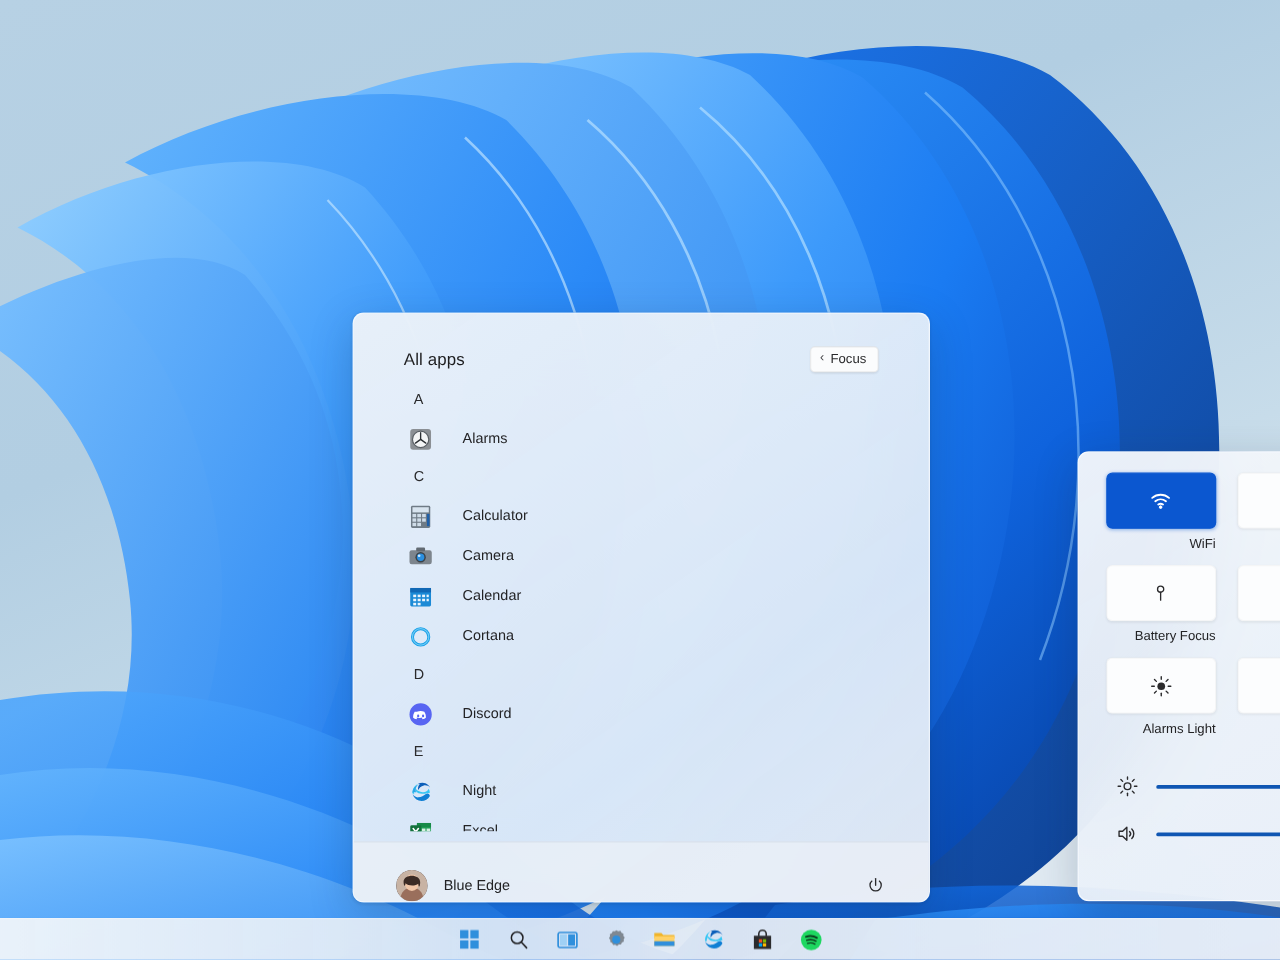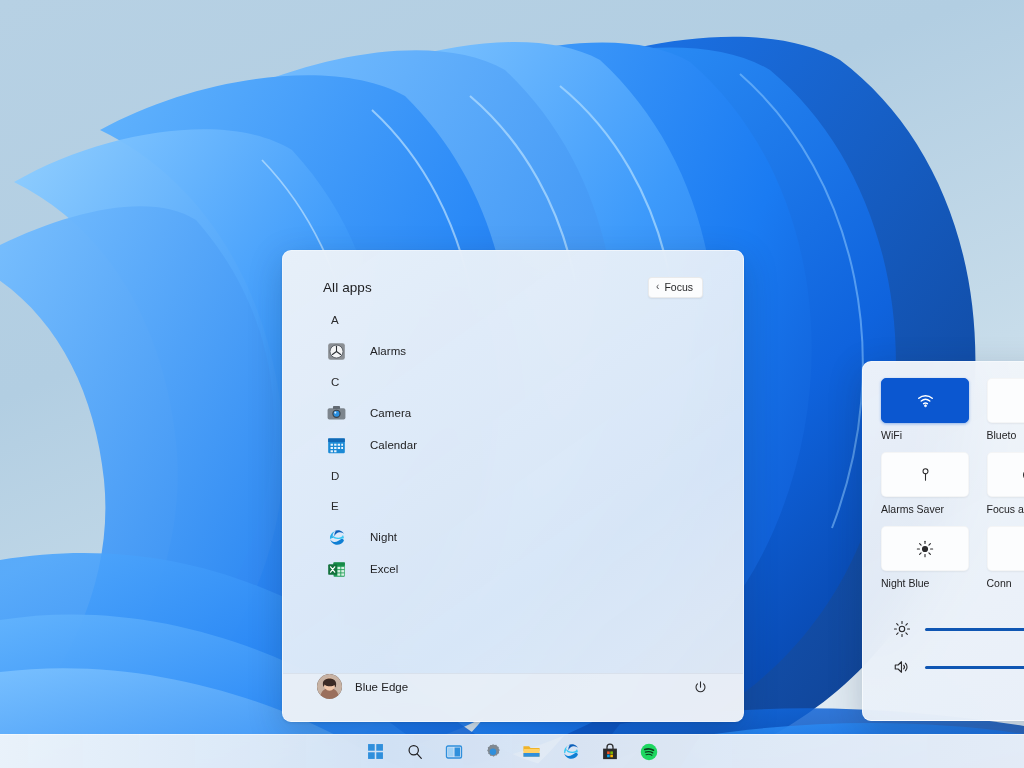--- a/index.html
+++ b/index.html
@@ -116,21 +116,21 @@
   .app-label {
     font-size: 11.5px;
     color: #232325;
     letter-spacing: 0.05px;
   }
 
   
   #account-bar {
     flex: 0 0 48px;
     display: flex;
-    align-items: flex-start;
+    align-items: flex-end;
     padding: 0 30px 0 34px;
     background: rgba(235,240,246,0.72);
     border-top: 1px solid rgba(120,140,165,0.13);
   }
   #account-left {
     display: flex;
     align-items: center;
     gap: 13px;
     cursor: pointer;
   }
@@ -172,21 +172,21 @@
   }
   #qs-grid {
     display: grid;
     grid-template-columns: 1fr 1fr;
     column-gap: 14px;
     row-gap: 4px;
   }
   .qs-tile-wrap {
     display: flex;
     flex-direction: column;
-    align-items: flex-start;
+    align-items: flex-end;
   }
   .qs-tile {
     width: 88px; height: 45px;
     border-radius: 5px;
     background: #fcfdfe;
     display: flex; align-items: center; justify-content: center;
     cursor: pointer;
     box-shadow: 0 1px 2px rgba(0,0,0,0.06);
     border: 1px solid rgba(0,0,0,0.03);
   }
@@ -371,20 +371,38 @@
             <circle cx="16" cy="16" r="11" fill="none" stroke="#5a5f65" stroke-width="1.6"></circle>
             <path d="M16 16 L16 7" stroke="#2b2f33" stroke-width="1.8" stroke-linecap="round"></path>
             <path d="M16 16 L23 21" stroke="#2b2f33" stroke-width="1.8" stroke-linecap="round"></path>
             <path d="M16 16 L9 21" stroke="#2b2f33" stroke-width="1.8" stroke-linecap="round"></path>
           </svg>
           <span class="app-label">Alarms</span>
         </div>
 
         <div class="letter-head">C</div>
 
+        <div class="app-row">
+          <svg class="app-icon" viewBox="0 0 32 32">
+            <rect x="3" y="1" width="26" height="30" rx="2" fill="#6f7b86"></rect>
+            <rect x="5" y="3" width="22" height="7" fill="#d8e4ef"></rect>
+            <g fill="#cfdce8">
+              <rect x="5" y="12" width="5" height="4.5"></rect>
+                <rect x="11.5" y="12" width="5" height="4.5"></rect>
+              <rect x="18" y="12" width="5" height="4.5"></rect>
+              <rect x="5" y="18" width="5" height="4.5"></rect>
+                <rect x="11.5" y="18" width="5" height="4.5"></rect>
+              <rect x="18" y="18" width="5" height="4.5"></rect>
+              <rect x="5" y="24" width="5" height="4.5"></rect>
+                <rect x="11.5" y="24" width="5" height="4.5"></rect>
+            </g>
+            <rect x="24.5" y="12" width="3.5" height="16.5" fill="#1f5fa8"></rect>
+          </svg>
+          <span class="app-label">Calculator</span>
+        </div>
 
         <div class="app-row">
           <svg class="app-icon" viewBox="0 0 32 32">
             <rect x="1" y="7" width="30" height="19" rx="3" fill="#7d858d"></rect>
             <rect x="10" y="3.5" width="12" height="5" rx="1.5" fill="#626a72"></rect>
             <circle cx="16" cy="16.5" r="7" fill="#3b4249"></circle>
             <circle cx="16" cy="16.5" r="5" fill="#2a8fe0"></circle>
             <circle cx="14" cy="14.5" r="1.8" fill="#cfeaff"></circle>
           </svg>
           <span class="app-label">Camera</span>
@@ -403,23 +421,42 @@
                 <rect x="12" y="18.5" width="4" height="3.4"></rect>
               <rect x="18" y="18.5" width="4" height="3.4"></rect>
                 <rect x="24" y="18.5" width="3" height="3.4"></rect>
               <rect x="6" y="24" width="4" height="3.4"></rect>
                 <rect x="12" y="24" width="4" height="3.4"></rect>
             </g>
           </svg>
           <span class="app-label">Calendar</span>
         </div>
 
+        <div class="app-row">
+          <svg class="app-icon" viewBox="0 0 32 32">
+            <circle cx="16" cy="16" r="11" fill="none" stroke="#18a0e8" stroke-width="4"></circle>
+            <circle cx="16" cy="16" r="11" fill="none" stroke="#7fd2f7" stroke-width="1.6" opacity="0.85"></circle>
+          </svg>
+          <span class="app-label">Cortana</span>
+        </div>
 
         <div class="letter-head">D</div>
 
+        <div class="app-row">
+          <svg class="app-icon" viewBox="0 0 32 32">
+            <circle cx="16" cy="16" r="15" fill="#5865f2"></circle>
+            <path d="M11 12.5c3.2-1.6 6.8-1.6 10 0 1.6 2.4 2.3 5.1 2.1 7.9
+                     -1.3 1-2.8 1.7-4.4 2.1l-1-1.7c.6-.2 1.1-.5 1.6-.8
+                     -3.1 1.4-6.6 1.4-9.6 0 .5.3 1 .6 1.6.8l-1 1.7
+                     c-1.6-.4-3.1-1.1-4.4-2.1-.2-2.8.5-5.5 2.1-7.9z" fill="#ffffff"></path>
+            <ellipse cx="12.7" cy="18.1" rx="1.5" ry="1.8" fill="#5865f2"></ellipse>
+            <ellipse cx="19.3" cy="18.1" rx="1.5" ry="1.8" fill="#5865f2"></ellipse>
+          </svg>
+          <span class="app-label">Discord</span>
+        </div>
 
         <div class="letter-head">E</div>
 
         <div class="app-row">
           <svg class="app-icon" viewBox="0 0 32 32">
             <path d="M28.5 21.5c-3 5.5-9.4 8-15 6.2-4.5-1.5-7.6-5-8.2-9.1
                      1.1 3 4.1 5 7.6 4.8 4.3-.2 7.3-2.6 9.6-4.2 3-2.1 5.3-1.1 6 2.3z" fill="#0f7fd4"></path>
             <path d="M5.3 18.6C4.5 13.2 7.2 8 12.3 5.5c-3.6 2.6-4.6 6.8-2.6 9.8
                      1.7 2.6 5.5 3.6 9.6 3.3 3.7-.3 6.8-1.1 9.2-1.5
                      -.2-1.8-.8-3.6-1.6-5.2-1.3 3-4.4 4.8-8 4.6
@@ -509,21 +546,21 @@
         <div class="qs-label">Blueto</div>
       </div>
 
       <div class="qs-tile-wrap">
         <div class="qs-tile">
           <svg width="17" height="17" viewBox="0 0 24 24">
             <path d="M12 11 L12 20" stroke="#2b2b2d" stroke-width="1.5" stroke-linecap="round"></path>
             <path d="M8.5 7.5 A3.5 3.5 0 1 1 15.5 7.5 A3.5 3.5 0 1 1 8.5 7.5" stroke="#2b2b2d" stroke-width="1.5" fill="none"></path>
           </svg>
         </div>
-        <div class="qs-label">Alarms Saver</div>
+        <div class="qs-label">Battery Focus</div>
       </div>
 
       <div class="qs-tile-wrap">
         <div class="qs-tile">
           <svg width="17" height="17" viewBox="0 0 24 24">
             <path d="M19 14.5 A8.5 8.5 0 1 1 9.8 4.4 A6.7 6.7 0 0 0 19 14.5 Z" stroke="#2b2b2d" stroke-width="1.5" fill="none" stroke-linejoin="round"></path>
           </svg>
         </div>
         <div class="qs-label">Focus a</div>
       </div>
@@ -537,21 +574,21 @@
                 <path d="M12 19.4 L12 22.2"></path>
               <path d="M1.8 12 L4.6 12"></path>
                 <path d="M19.4 12 L22.2 12"></path>
               <path d="M4.8 4.8 L6.8 6.8"></path>
                 <path d="M17.2 17.2 L19.2 19.2"></path>
               <path d="M19.2 4.8 L17.2 6.8"></path>
                 <path d="M6.8 17.2 L4.8 19.2"></path>
             </g>
           </svg>
         </div>
-        <div class="qs-label">Night Blue</div>
+        <div class="qs-label">Alarms Light</div>
       </div>
 
       <div class="qs-tile-wrap">
         <div class="qs-tile">
           <svg width="18" height="18" viewBox="0 0 24 24">
             <rect x="3.5" y="5" width="13" height="9.5" rx="1.5" stroke="#2b2b2d" stroke-width="1.5" fill="none"></rect>
             <path d="M3.5 18 A4.5 4.5 0 0 1 8 22.5" stroke="#2b2b2d" stroke-width="1.5" fill="none" stroke-linecap="round"></path>
             <circle cx="3.9" cy="22.1" r="1" fill="#2b2b2d"></circle>
             <path d="M17.5 9 L21.5 6.2 L21.5 15 L17.5 12.2 Z" fill="#2b2b2d"></path>
           </svg>

